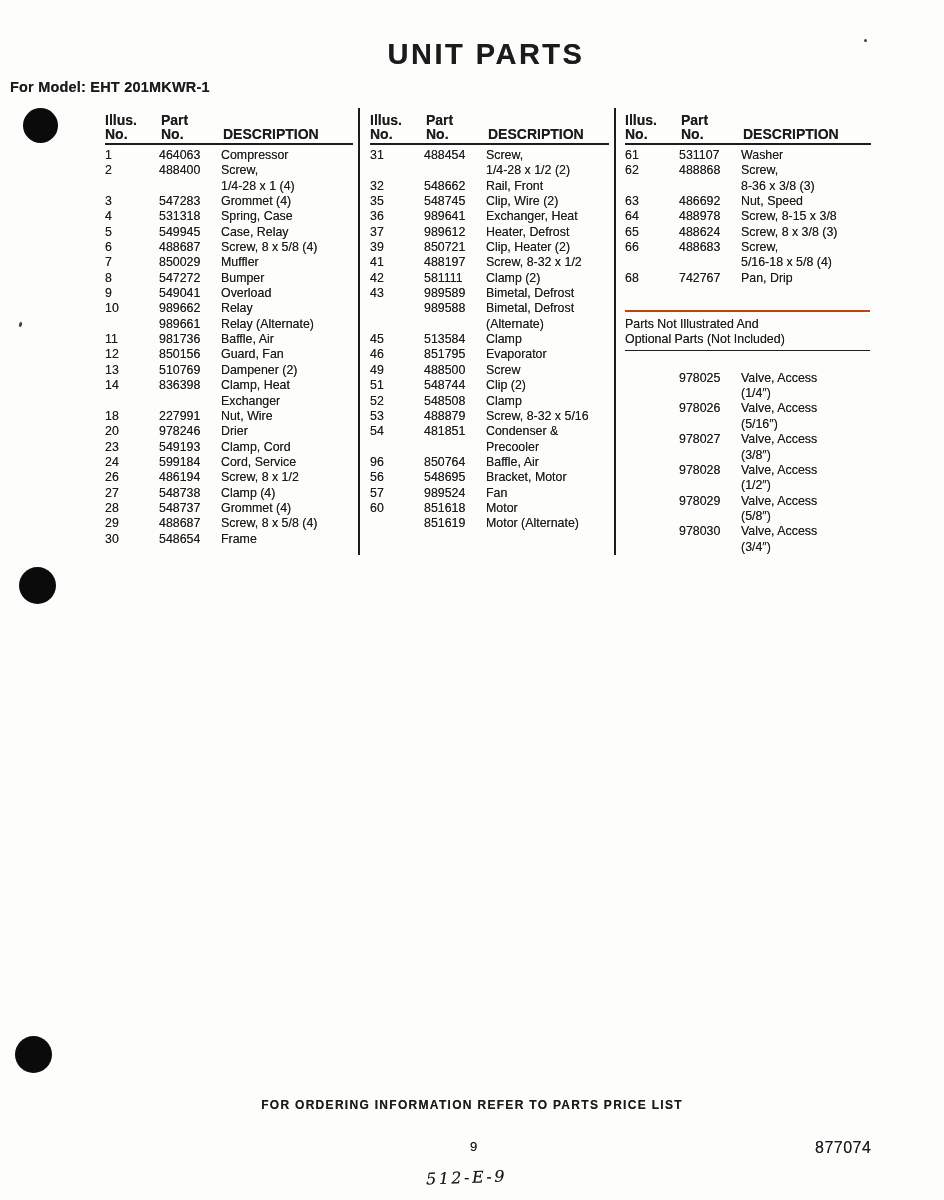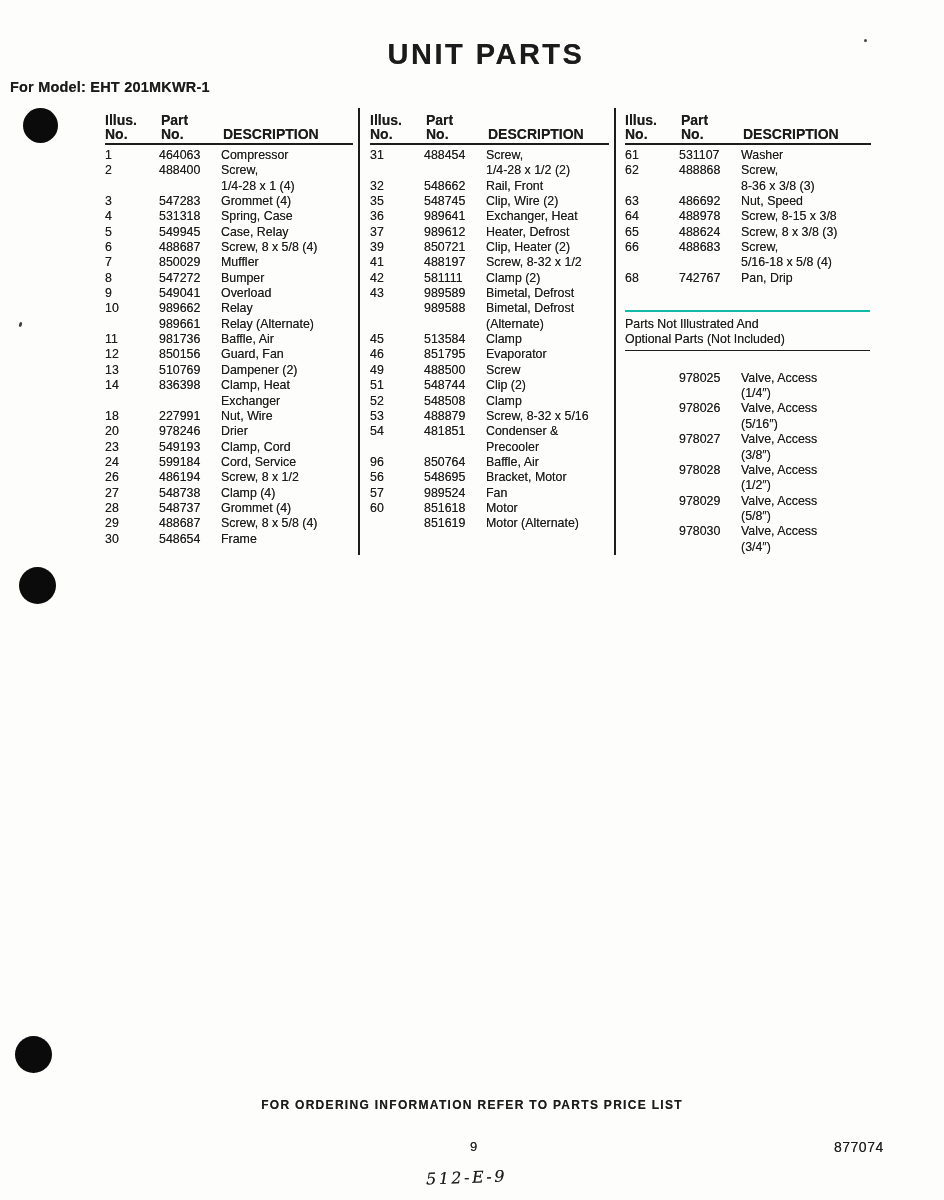--- a/index.html
+++ b/index.html
@@ -58,34 +58,34 @@
   .hc-d { flex:1; text-align:left; }
 
   .rows { padding-top:3px; }
   .row { display:flex; white-space:nowrap; }
   .c-i { width:54px; flex-shrink:0; }
   .c-p { width:62px; flex-shrink:0; }
   .c-d { flex:1; }
 
   .nis-header {
     margin-top:24px; margin-right:6px;
-    border-top:2px solid #14b8a6;
+    border-top:2px solid #c2410c;
     border-bottom:1.5px solid #1d1d1d;
     padding-top:5px; padding-bottom:2px;
   }
   .opt-rows { margin-top:17px; }
 
   .footer-note {
     position:absolute; top:1098px; left:0; width:100%;
     box-sizing:border-box; 
     text-align:center;
     font-size:12px; font-weight:bold; letter-spacing:1.3px;
   }
   .page-number { position:absolute; top:1139px; left:470px; font-size:13px; }
-  .doc-number  { position:absolute; top:1139px; left:834px; font-size:14px; letter-spacing:0.5px; }
+  .doc-number  { position:absolute; top:1139px; left:815px; font-size:16px; letter-spacing:0.5px; }
   .handwritten {
     position:absolute; top:1168px; left:426px;
     font-family:"DejaVu Serif", serif; font-style:italic;
     font-size:16px; letter-spacing:2.5px;
     transform:rotate(-2deg);
   }
 </style>
 </head>
 <body>
 

